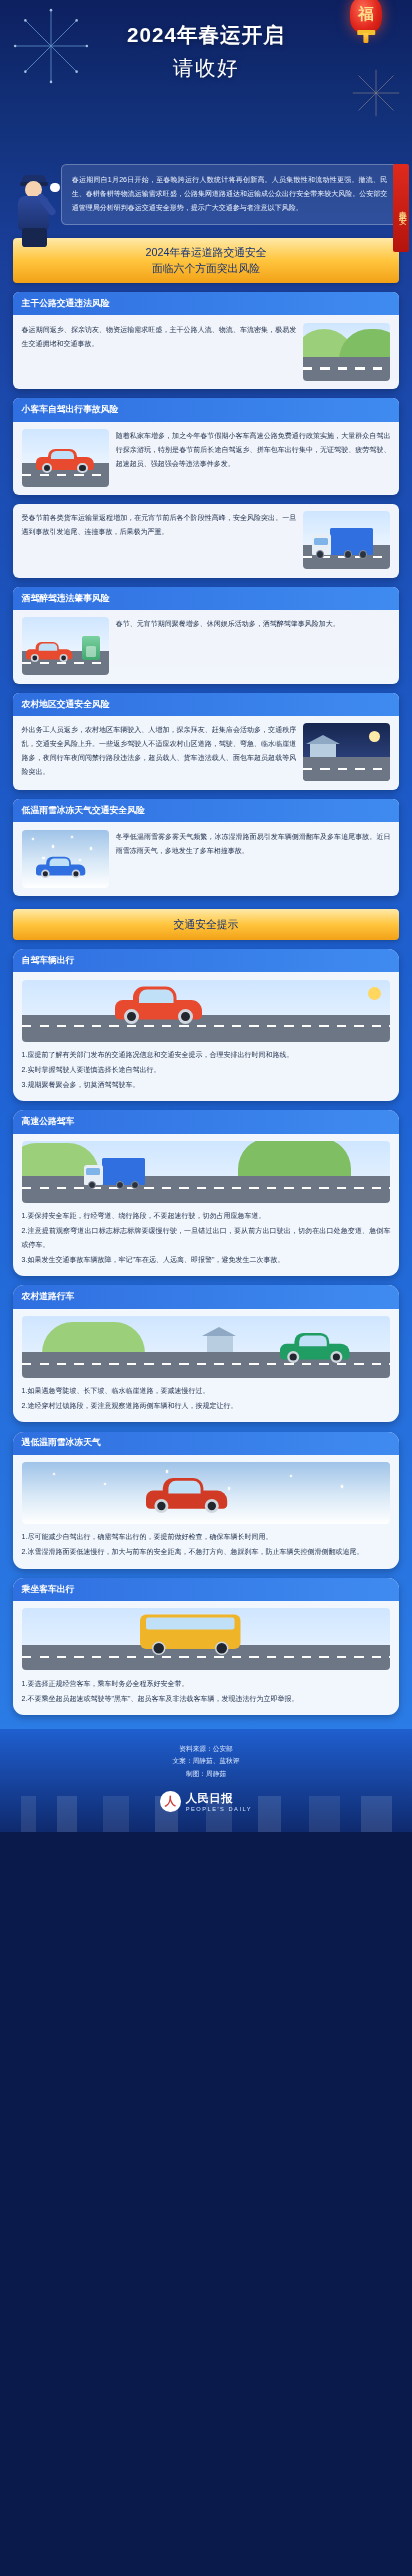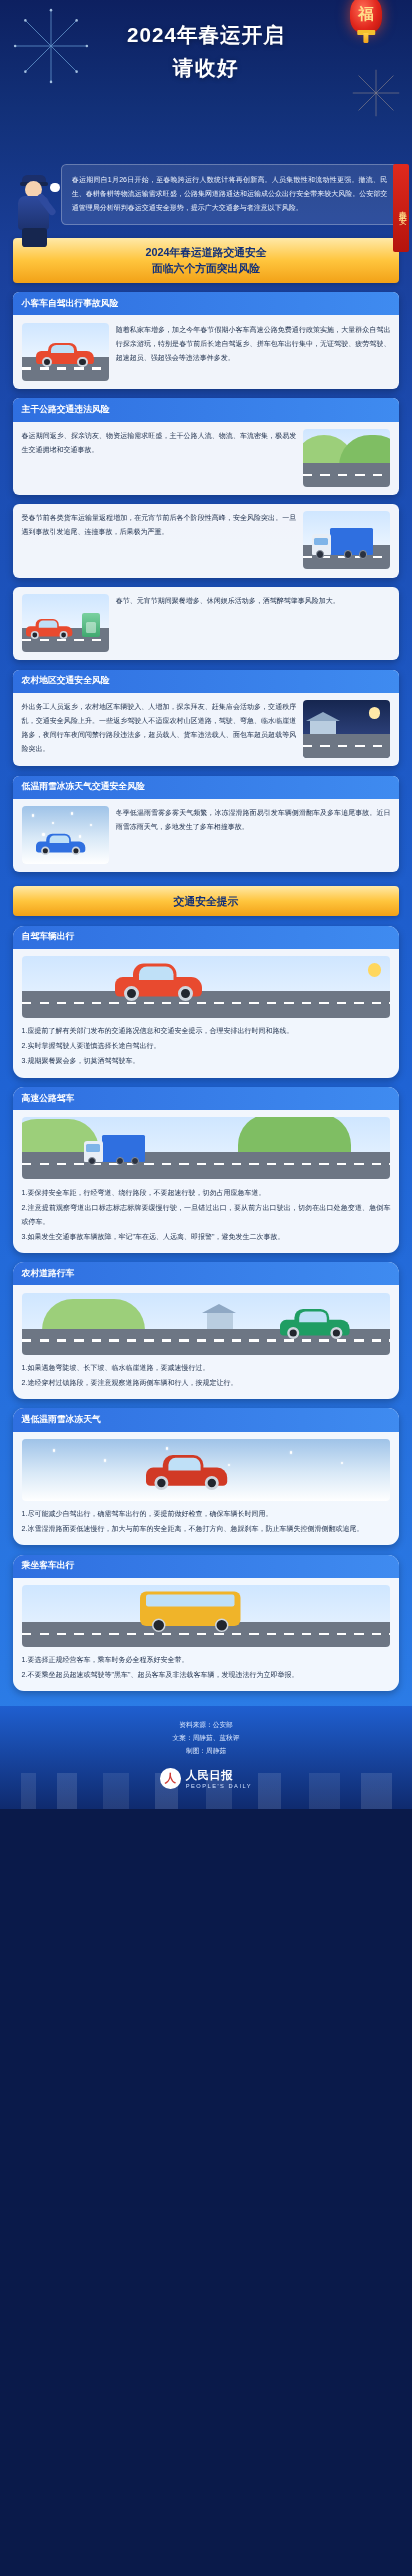--- a/index.html
+++ b/index.html
@@ -77,21 +77,21 @@
     font-size: 20.6px;
     font-weight: bold;
     letter-spacing: 1px;
     padding: 4.1px 17.5px;
     border-radius: 3.1px;
     margin-bottom: 5.2px;
     box-shadow: 0 2.1px 7.2px rgba(0,0,0,.25);
   }
   .title-sub {
     font-size: 20.6px;
-    font-weight: bold;
+    font-weight: normal;
     color: #ffffff;
     letter-spacing: 1.5px;
     text-shadow: 0 1px 5.2px rgba(0,0,0,.35);
   }
 
   
   .intro-wrap {
     position: relative;
     margin: 9.3px 14.4px 5.2px 14.4px;
     padding-left: 47px;
@@ -166,21 +166,21 @@
 
   
   .sec-head {
     margin: 13.4px 13.4px 0 13.4px;
     background: linear-gradient(180deg,#ffe9a8 0%,#ffc53d 50%,#f2a117 100%);
     border-radius: 4.1px;
     padding: 6.2px 8.2px;
     text-align: center;
     color: #123078;
     font-size: 10.8px;
-    font-weight: bold;
+    font-weight: normal;
     line-height: 1.5;
     box-shadow: 0 1.5px 5.2px rgba(0,0,0,.22);
   }
   .sec-head.single { padding: 7.2px 8.2px; }
 
   
   .card {
     margin: 9.3px 13.4px 0 13.4px;
     background: rgba(255,255,255,.94);
     border-radius: 6.2px;
@@ -411,66 +411,67 @@
     <div class="intro-box">春运期间自1月26日开始，至春晚跨运行人数统计将再创新高。人员集散性和流动性更强。撤流、民生、春耕备耕等物流运输需求旺盛，公路集网道路通达和运输成公众出行安全带来较大风险。公安部交通管理局分析研判春运交通安全形势，提示广大交通参与者注意以下风险。</div>
     <div class="couplet">春运平安</div>
   </div>
 
   <div class="sec-head">
     <div>2024年春运道路交通安全</div>
     <div>面临六个方面突出风险</div>
   </div>
 
   <div class="card">
+    <div class="card-title">主干公路交通违法风险</div>
+    <div class="card-body">
+      <div class="card-text">春运期间返乡、探亲访友、物资运输需求旺盛，主干公路人流、物流、车流密集，极易发生交通拥堵和交通事故。</div>
+      <div class="art">
+        <div class="sky-sun"></div>
+        <div class="hill"></div>
+        <div class="hill b"></div>
+        <div class="road"></div>
+      </div>
+    </div>
+  </div>
+
+  <div class="card">
     <div class="card-title">小客车自驾出行事故风险</div>
     <div class="card-body rev">
       <div class="card-text">随着私家车增多，加之今年春节假期小客车高速公路免费通行政策实施，大量群众自驾出行探亲游玩，特别是春节前后长途自驾返乡、拼车包车出行集中，无证驾驶、疲劳驾驶、超速超员、强超强会等违法事件多发。</div>
       <div class="art">
         <div class="road"></div>
         <div class="car">
           <div class="tp"></div>
             <div class="bd"></div>
             <div class="wd"></div>
           <div class="w wa"></div>
             <div class="w wb"></div>
         </div>
       </div>
     </div>
   </div>
 
   <div class="card">
-    <div class="card-title">主干公路交通违法风险</div>
-    <div class="card-body">
-      <div class="card-text">春运期间返乡、探亲访友、物资运输需求旺盛，主干公路人流、物流、车流密集，极易发生交通拥堵和交通事故。</div>
-      <div class="art">
-        <div class="sky-sun"></div>
-        <div class="hill"></div>
-        <div class="hill b"></div>
-        <div class="road"></div>
-      </div>
-    </div>
-  </div>
-
-  <div class="card">
     <div class="card-body">
       <div class="card-text">受春节前各类货车运输量返程增加，在元宵节前后各个阶段性高峰，安全风险突出。一旦遇到事故引发追尾、连撞事故，后果极为严重。</div>
       <div class="art">
         <div class="road"></div>
         <div class="truck">
           <div class="box"></div>
             <div class="cab"></div>
           <div class="w w1"></div>
             <div class="w w2"></div>
             <div class="w w3"></div>
         </div>
       </div>
     </div>
   </div>
 
   <div class="card">
+    <div class="card-title">酒驾醉驾违法肇事风险</div>
     <div class="card-body rev">
       <div class="card-text">春节、元宵节期间聚餐增多、休闲娱乐活动多，酒驾醉驾肇事风险加大。</div>
       <div class="art">
         <div class="road"></div>
         <div class="glass"></div>
         <div class="car" style="left:4.1px;bottom:13.4px;transform:scale(.8);transform-origin:left bottom;">
           <div class="tp"></div>
             <div class="bd"></div>
             <div class="wd"></div>
           <div class="w wa"></div>

